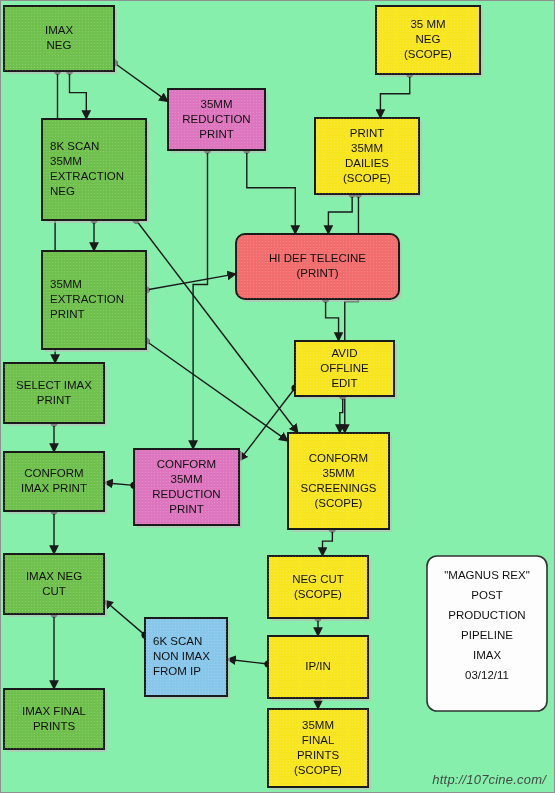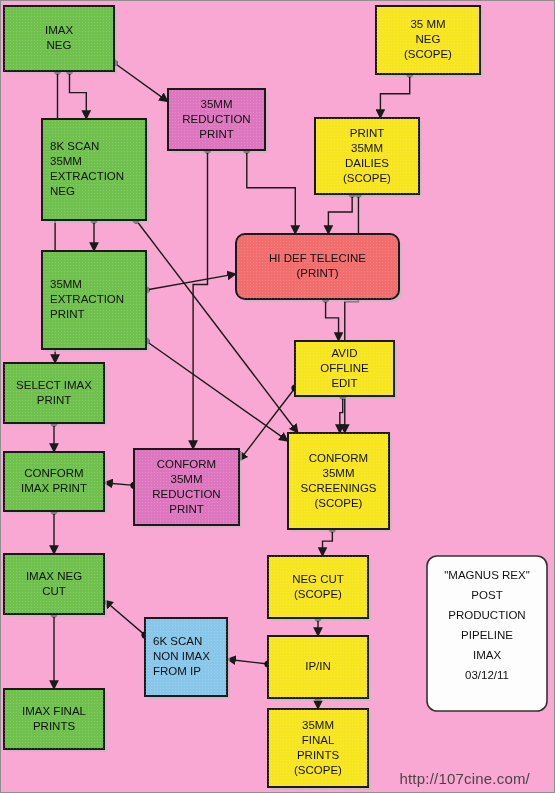--- a/index.html
+++ b/index.html
@@ -1,20 +1,20 @@
 <!DOCTYPE html>
 <html><head>
 <meta charset="utf-8">
 <style>
   html,body{margin:0;padding:0;background:#ffffff;}
   body{font-family:"Liberation Sans", sans-serif;}
   #page{
     position:relative;
     width:555px;height:793px;
-    background:#f9a8d4;
+    background:#86efac;
     border:1px solid #8f8f8f;
     box-sizing:border-box;
     overflow:hidden;
   }
   #diagram{position:absolute;left:0;top:0;width:555px;height:793px;}
   .node-rect{stroke:#1a1a1a;stroke-width:2;}
   .node-shadow{fill:#bdbdbd;opacity:.65;}
   .node-text{
     font-family:"Liberation Sans", sans-serif;
     font-size:11.5px;
@@ -24,26 +24,27 @@
   .node-text.center{text-anchor:middle;}
   .node-text.left{text-anchor:start;}
   .edge{stroke:#1a1a1a;stroke-width:1.4;fill:none;}
   .edge-dot{fill:#111111;}
   .legend-rect{fill:#fdfdfd;stroke:#333333;stroke-width:1.6;}
   .legend-text{
     font-family:"Liberation Sans", sans-serif;
     font-size:11.5px;fill:#111;text-anchor:middle;
   }
   .watermark{
-    position:absolute;right:24px;bottom:5px;
+    position:absolute;right:8px;bottom:5px;
     font-family:"Liberation Sans", sans-serif;
-    font-size:15px;color:#3b3b3b;
+    font-size:13px;color:#3b3b3b;
     letter-spacing:.2px;
     opacity:.92;
     white-space:nowrap;
+    font-style:italic;
   }
 </style>
 </head>
 <body>
 
 <div id="page">
   <svg id="diagram" viewBox="0 0 555 793">
     <defs>
       <marker id="arrow" viewBox="0 0 10 10" refX="9" refY="5" markerWidth="7" markerHeight="7" orient="auto-start-reverse">
         <path d="M 0 0 L 10 5 L 0 10 z" fill="#1a1a1a"></path>

